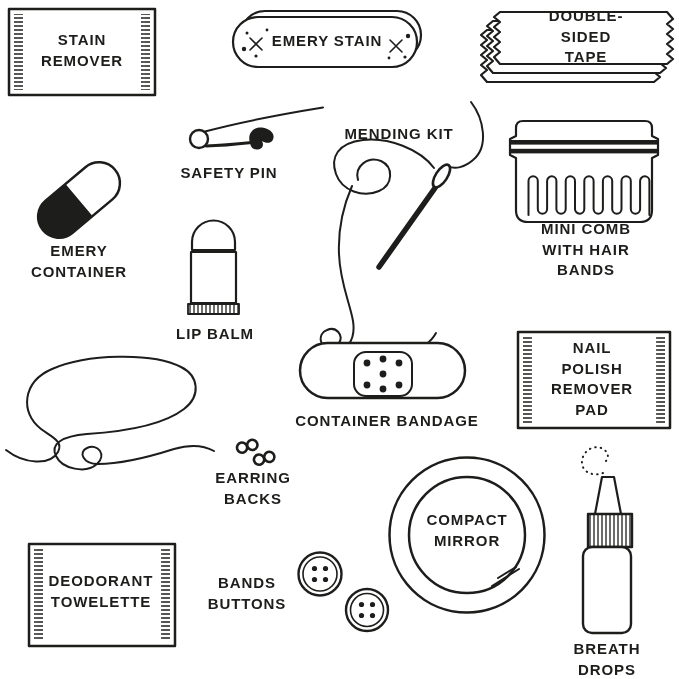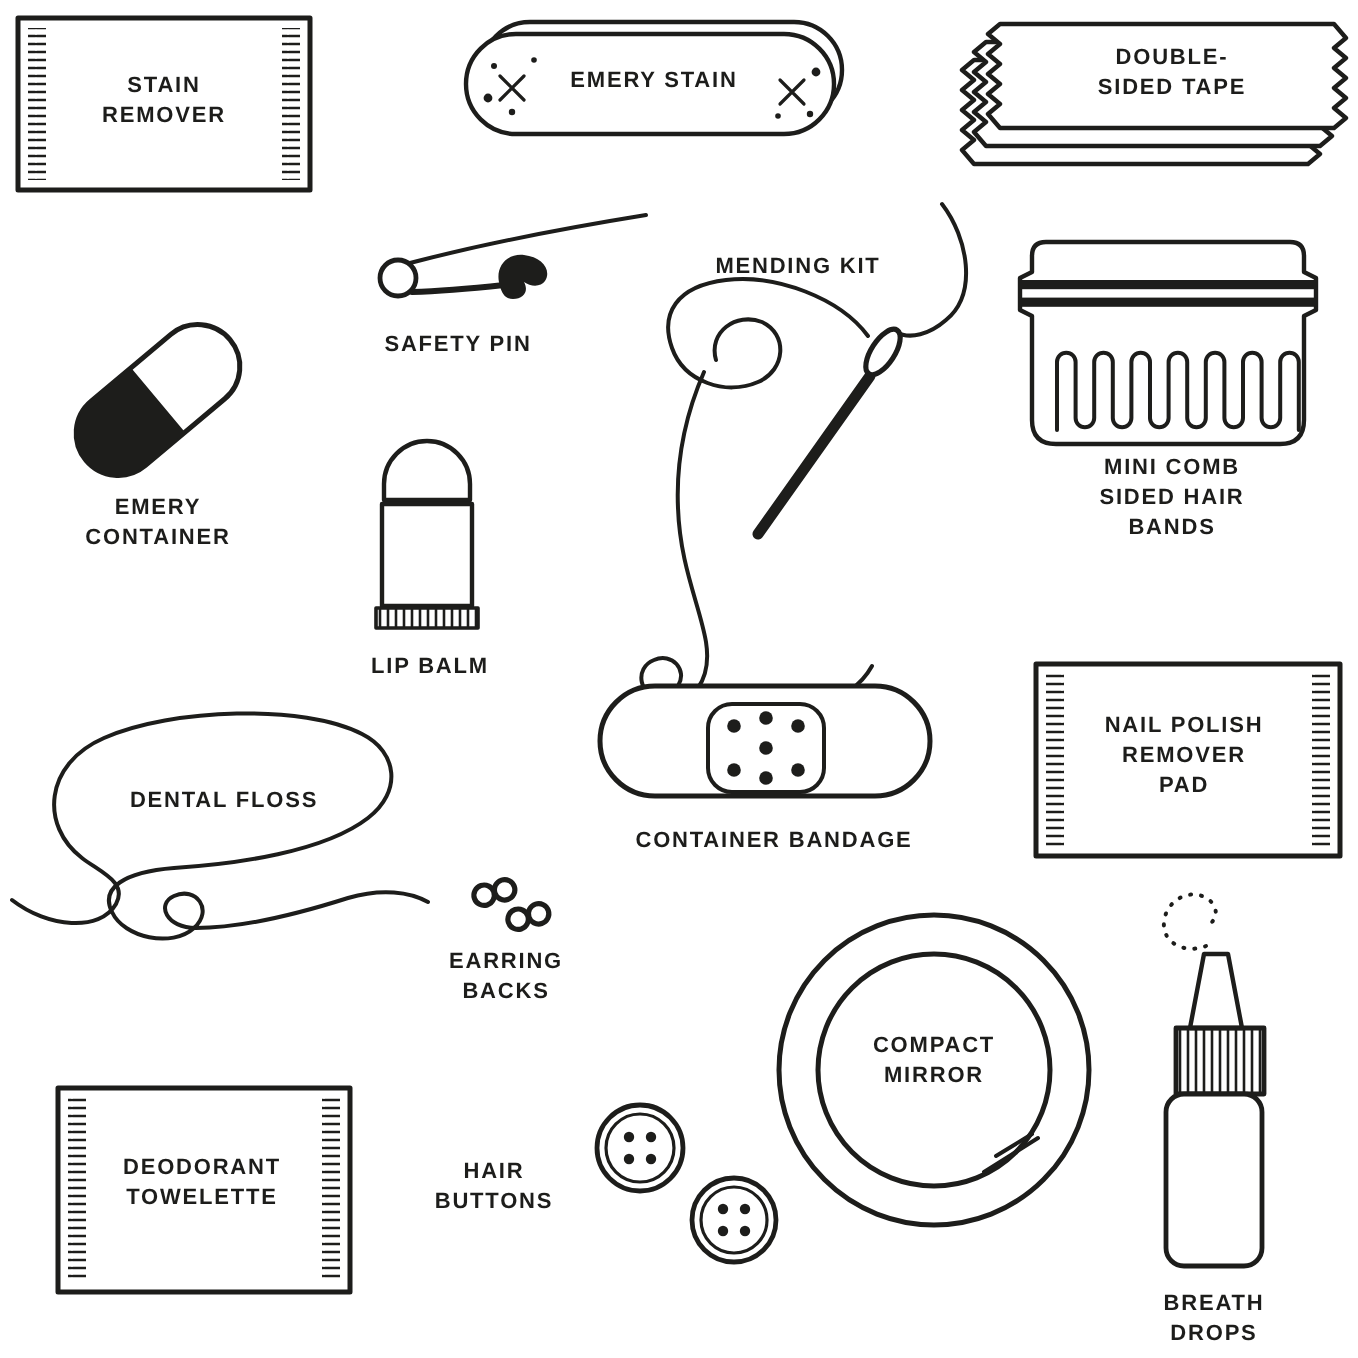--- a/index.html
+++ b/index.html
@@ -3,21 +3,21 @@
 <meta charset="utf-8">
 <style>
   html,body{margin:0;padding:0;background:#fff;}
   .canvas{
     position:relative;width:679px;height:679px;background:#ffffff;
     font-family:"Liberation Sans",sans-serif;overflow:hidden;
   }
   .canvas svg{position:absolute;left:0;top:0;}
   .label{
     position:absolute;transform:translate(-50%,-50%);
-    font-size:11px;font-weight:600;letter-spacing:0.9px;line-height:1.38;
+    font-size:15px;font-weight:600;letter-spacing:0.9px;line-height:1.38;
     color:#1d1d1b;text-align:center;white-space:pre-line;
   }
 </style>
 </head>
 <body>
 
 <div class="canvas">
 
   <svg width="679" height="679" viewBox="0 0 679 679" stroke="#1d1d1b" fill="none" stroke-linecap="round" stroke-linejoin="round">
     <defs>
@@ -158,33 +158,32 @@
   </svg>
 
   <div class="label" style="left:82px;top:51px">STAIN
 REMOVER</div>
   <div class="label" style="left:327px;top:41px">EMERY STAIN</div>
   <div class="label" style="left:586px;top:37px">DOUBLE-
 SIDED TAPE</div>
   <div class="label" style="left:229px;top:173px">SAFETY PIN</div>
   <div class="label" style="left:399px;top:134px">MENDING KIT</div>
   <div class="label" style="left:586px;top:250px">MINI COMB
-SIDED HAIR BANDS</div>
+WITH HAIR BANDS</div>
   <div class="label" style="left:79px;top:262px">EMERY
 CONTAINER</div>
   <div class="label" style="left:215px;top:334px">LIP BALM</div>
-  <div class="label" style="left:112px;top:401px">DENTAL FLOSS</div>
   <div class="label" style="left:387px;top:421px">CONTAINER BANDAGE</div>
   <div class="label" style="left:592px;top:379px">NAIL POLISH
 REMOVER
 PAD</div>
   <div class="label" style="left:253px;top:489px">EARRING
 BACKS</div>
   <div class="label" style="left:467px;top:531px">COMPACT
 MIRROR</div>
   <div class="label" style="left:101px;top:592px">DEODORANT
 TOWELETTE</div>
-  <div class="label" style="left:247px;top:594px">HAIR
+  <div class="label" style="left:247px;top:594px">BANDS
 BUTTONS</div>
   <div class="label" style="left:607px;top:660px">BREATH
 DROPS</div>
 
 </div>
 
 </body></html>

